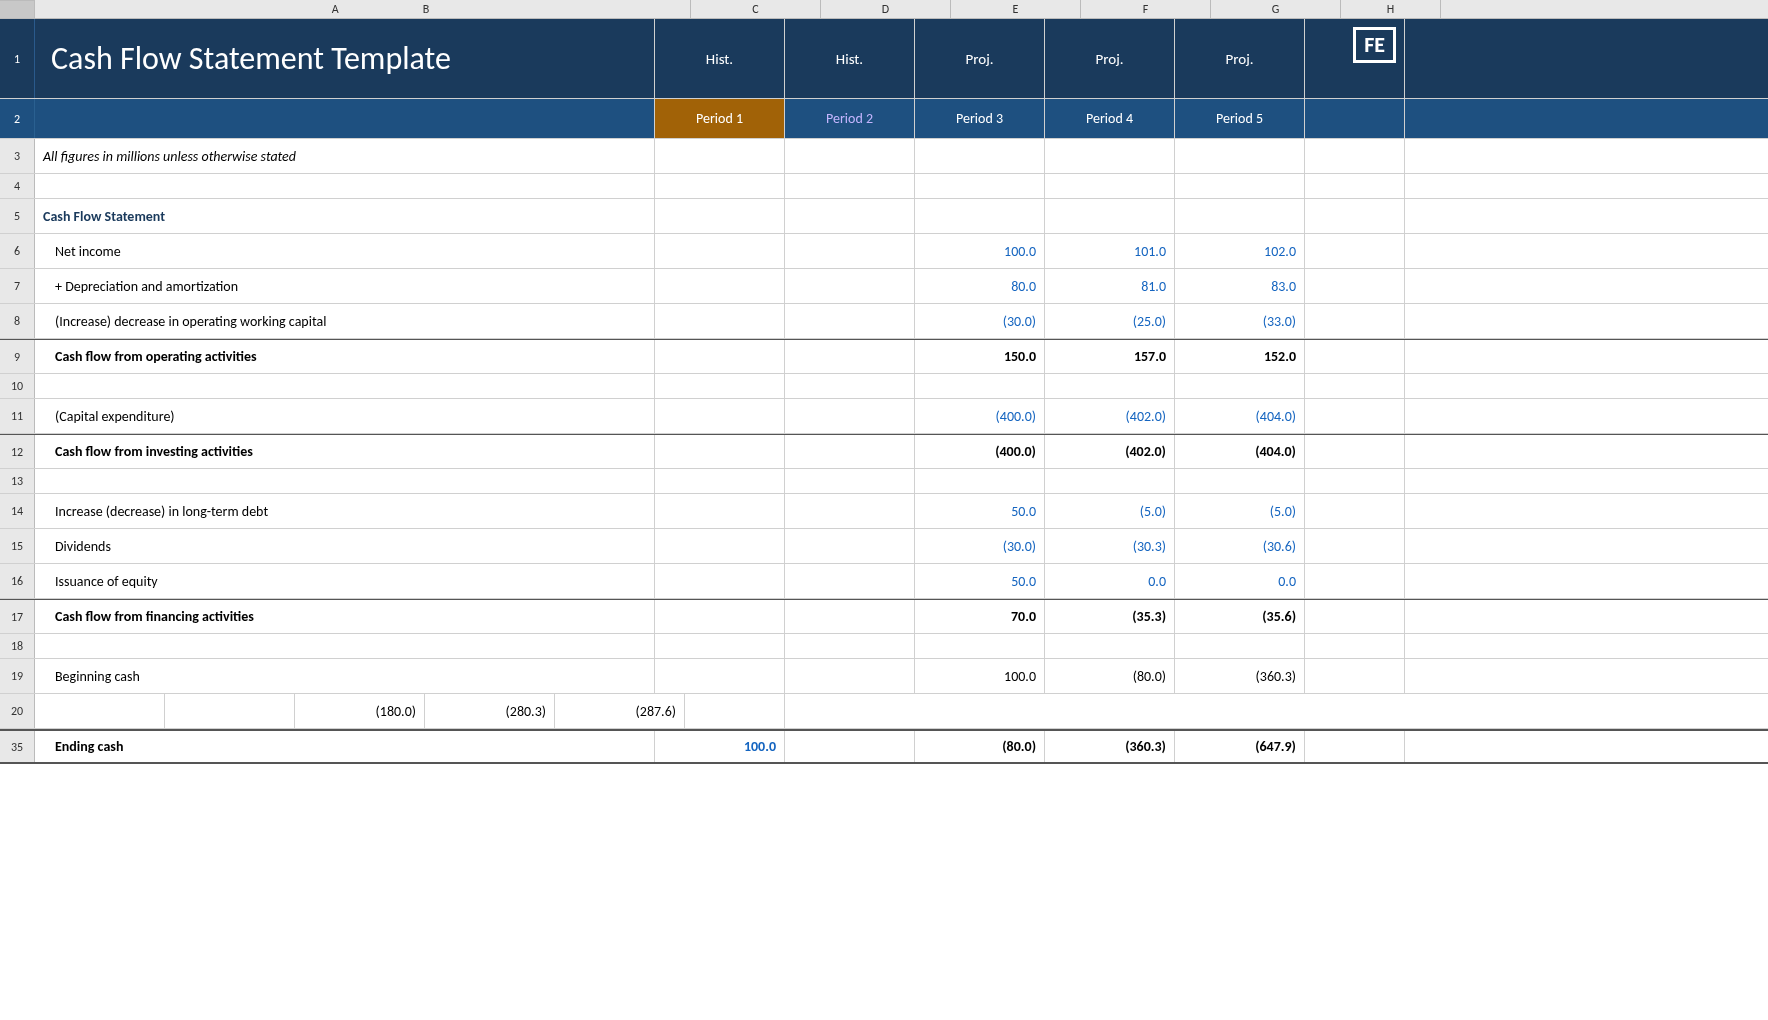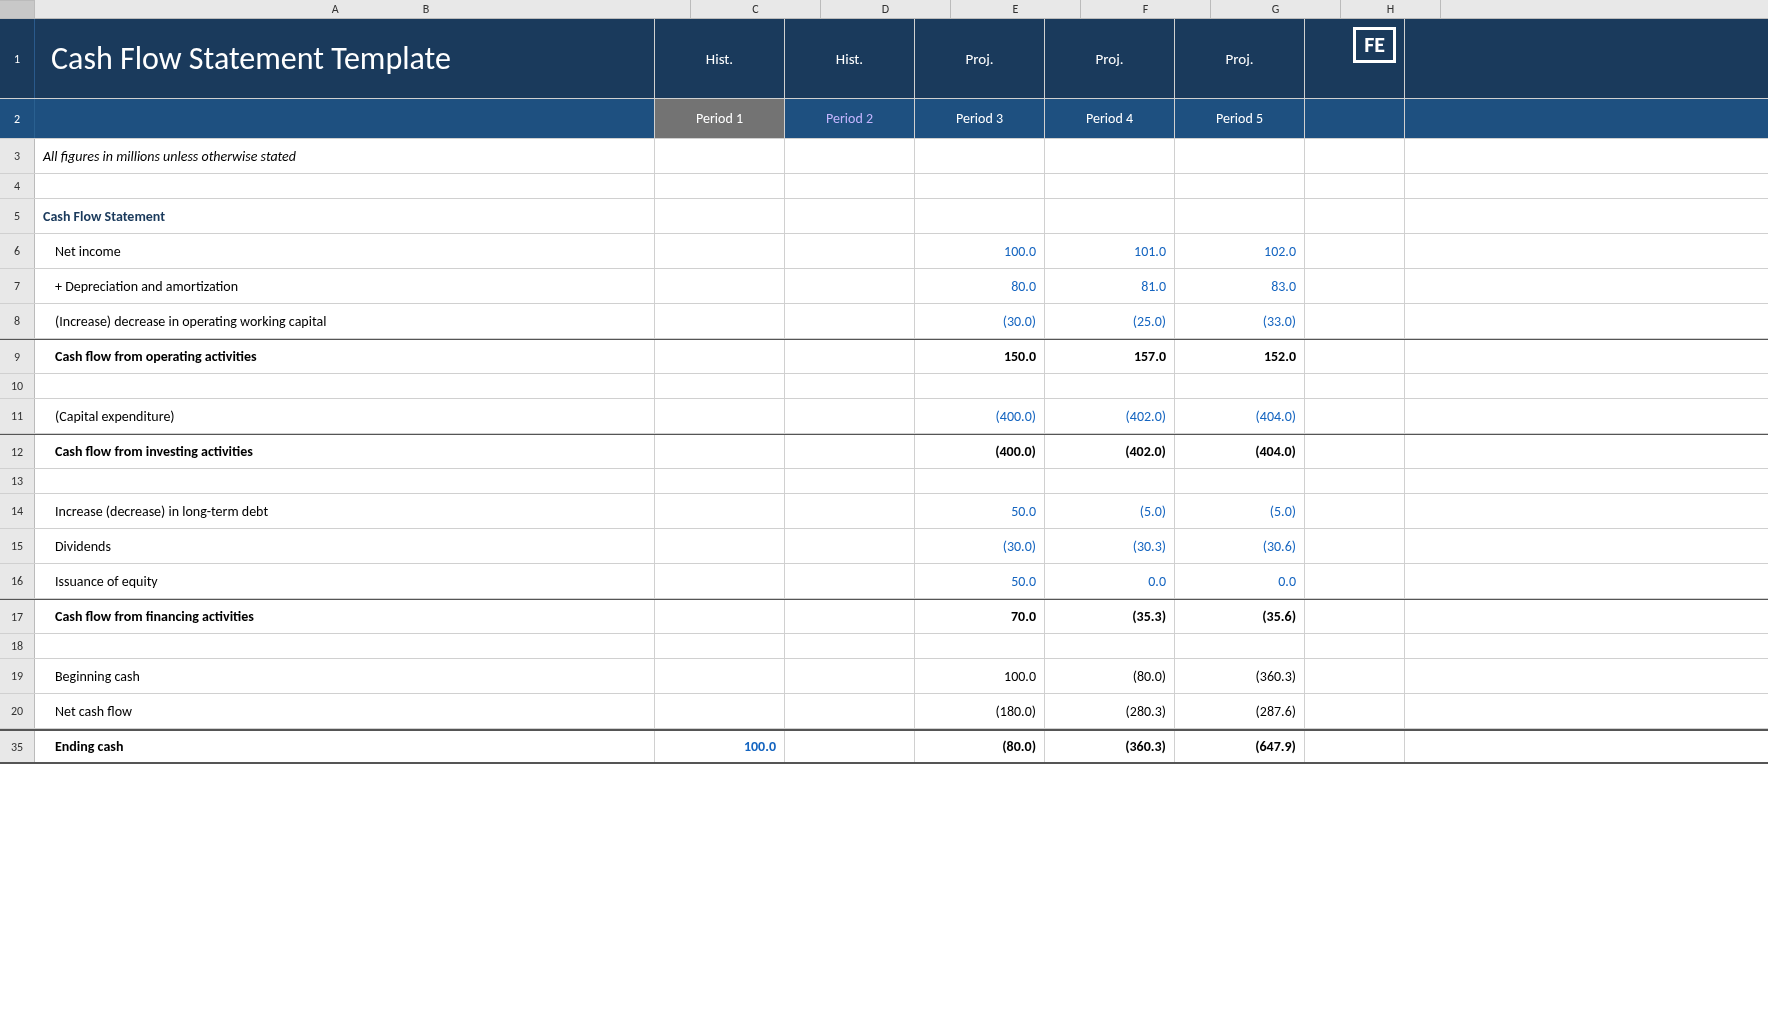--- a/index.html
+++ b/index.html
@@ -168,21 +168,21 @@
     <div class="cell col-f cell-period-header" style="background:#1a3a5c; color:#fff; text-align:center; justify-content:center;">Proj.</div>
     <div class="cell col-g cell-period-header" style="background:#1a3a5c; color:#fff; text-align:center; justify-content:center;">Proj.</div>
     <div class="cell col-h cell-logo" style="background:#1a3a5c; justify-content:flex-end; align-items:flex-start; padding:8px;">
       <div class="logo-box">FE</div>
     </div>
   </div>
 
   <div class="sheet-row row2">
     <div class="row-num" style="background:#1e5080; color:#fff; border-right:1px solid #2a6090;">2</div>
     <div class="cell col-b" style="background:#1e5080;"></div>
-    <div class="cell col-c text-center" style="background:#737373; color:#fff; justify-content:center;">Period 1</div>
+    <div class="cell col-c text-center" style="background:#a16207; color:#fff; justify-content:center;">Period 1</div>
     <div class="cell col-d text-center" style="background:#1e5080; color:#c4b5fd; justify-content:center;">Period 2</div>
     <div class="cell col-e text-center" style="background:#1e5080; color:#fff; justify-content:center;">Period 3</div>
     <div class="cell col-f text-center" style="background:#1e5080; color:#fff; justify-content:center;">Period 4</div>
     <div class="cell col-g text-center" style="background:#1e5080; color:#fff; justify-content:center;">Period 5</div>
     <div class="cell col-h" style="background:#1e5080;"></div>
   </div>
 
   <div class="sheet-row data-row">
     <div class="row-num">3</div>
     <div class="cell col-b italic">All figures in millions unless otherwise stated</div>
@@ -365,21 +365,20 @@
     <div class="cell col-c text-right"></div>
     <div class="cell col-d text-right"></div>
     <div class="cell col-e text-right">100.0</div>
     <div class="cell col-f text-right">(80.0)</div>
     <div class="cell col-g text-right">(360.3)</div>
     <div class="cell col-h"></div>
   </div>
 
   <div class="sheet-row data-row">
     <div class="row-num">20</div>
-    <div class="cell col-b indent-1">Net cash flow</div>
     <div class="cell col-c text-right"></div>
     <div class="cell col-d text-right"></div>
     <div class="cell col-e text-right">(180.0)</div>
     <div class="cell col-f text-right">(280.3)</div>
     <div class="cell col-g text-right">(287.6)</div>
     <div class="cell col-h"></div>
   </div>
 
   <div class="sheet-row data-row" style="border-top:2px solid #555; border-bottom:2px solid #555;">
     <div class="row-num">35</div>

